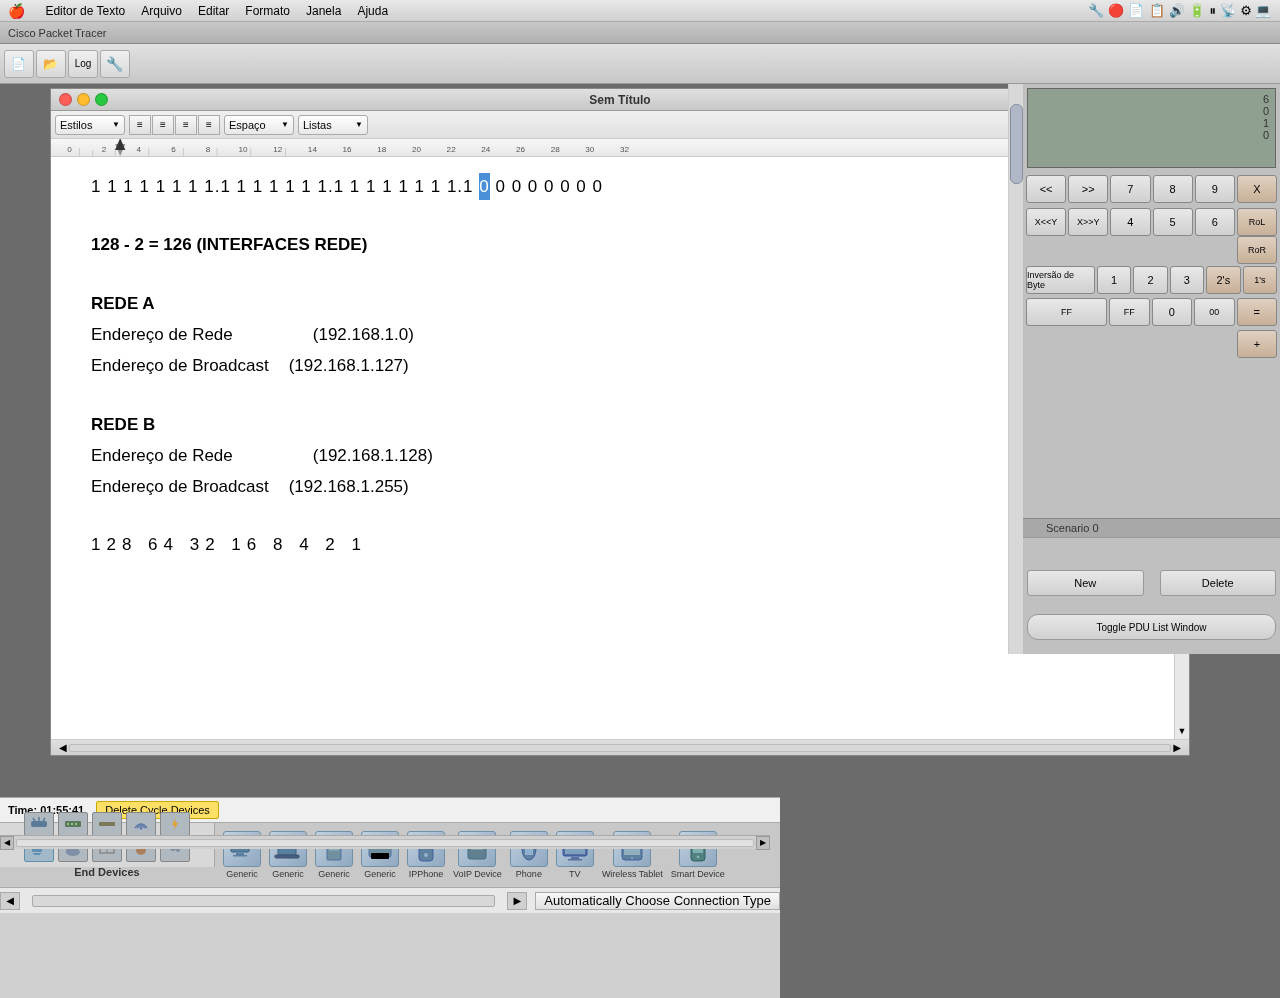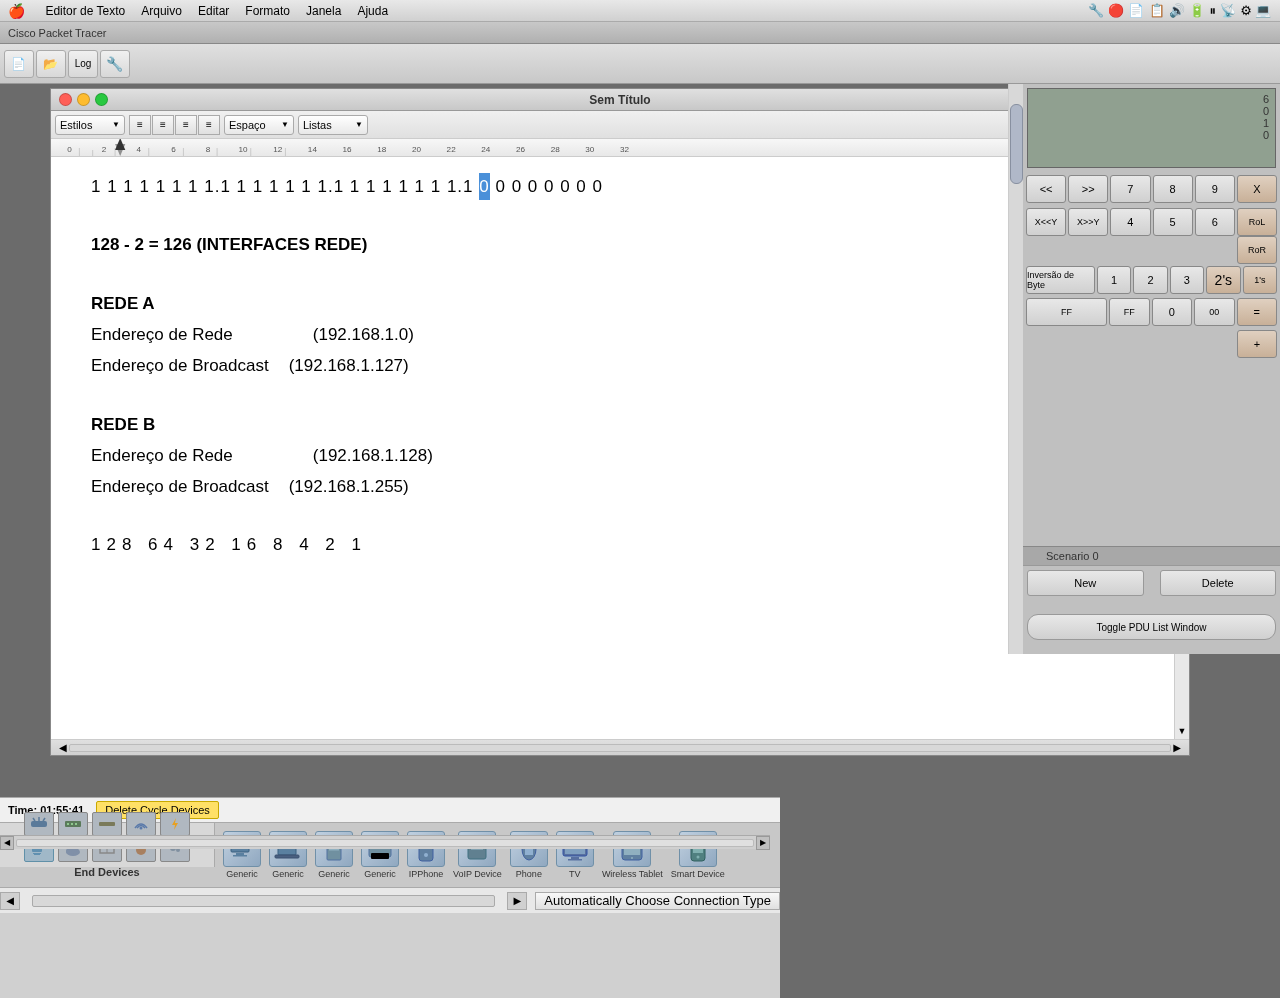--- a/index.html
+++ b/index.html
@@ -630,40 +630,40 @@
     </div>
     <div style="display:grid; grid-template-columns: repeat(6,1fr); gap:2px; padding:0 3px; margin-top:-2px;">
       <div class="calc-btn operator" style="grid-column:6; font-size:9px;">RoR</div>
     </div>
 
     <div style="display:grid; grid-template-columns: 2fr 1fr 1fr 1fr 1fr 1fr; gap:2px; padding:2px 3px;">
       <div class="calc-btn" style="font-size:9px;">Inversão de Byte</div>
       <div class="calc-btn">1</div>
       <div class="calc-btn">2</div>
       <div class="calc-btn">3</div>
-      <div class="calc-btn operator" style="font-size:14px;">2's</div>
+      <div class="calc-btn operator" style="font-size:11px;">2's</div>
       <div class="calc-btn operator" style="font-size:9px;">1's</div>
     </div>
 
     <div style="display:grid; grid-template-columns: 2fr 1fr 1fr 1fr 1fr; gap:2px; padding:2px 3px;">
       <div class="calc-btn" style="font-size:9px;">FF</div>
       <div class="calc-btn" style="font-size:9px;">FF</div>
       <div class="calc-btn">0</div>
       <div class="calc-btn" style="font-size:9px;">00</div>
       <div class="calc-btn operator">=</div>
     </div>
 
     <div style="display:grid; grid-template-columns: repeat(6,1fr); gap:2px; padding:2px 3px;">
       <div class="calc-btn operator" style="grid-column:6;">+</div>
     </div>
 
     <div style="height:20px; background:#a8a8a8; border-top:1px solid #888; border-bottom:1px solid #999; display:flex; align-items:center; padding:0 23px; margin-top:auto;">
       <span style="font-size:11px; color:#333;">Scenario 0</span>
     </div>
 
-    <div style="display:flex; padding:4px; gap:16px;">
+    <div style="display:flex; padding:4px; gap:16px;margin-top:28px;">
       <div class="pdu-btn">New</div>
       <div class="pdu-btn">Delete</div>
     </div>
     <div class="toggle-pdu-btn" style="font-size:10px;">Toggle PDU List Window</div>
   </div>
 
 </div>
 
 </body></html>

